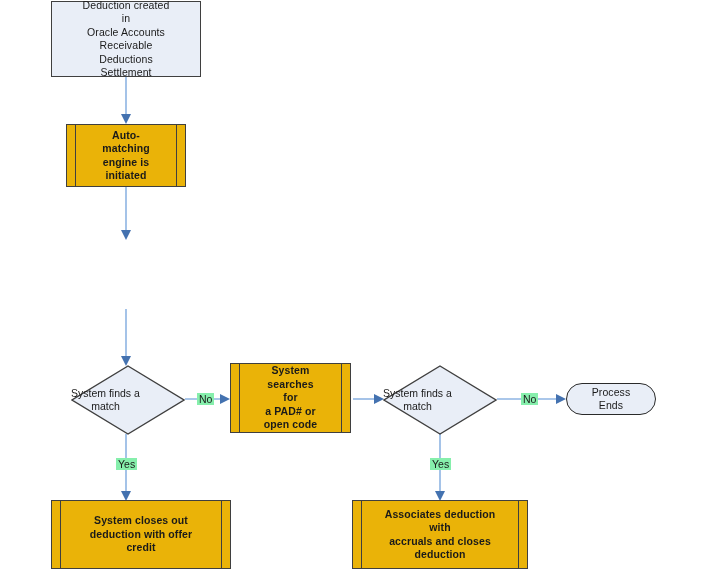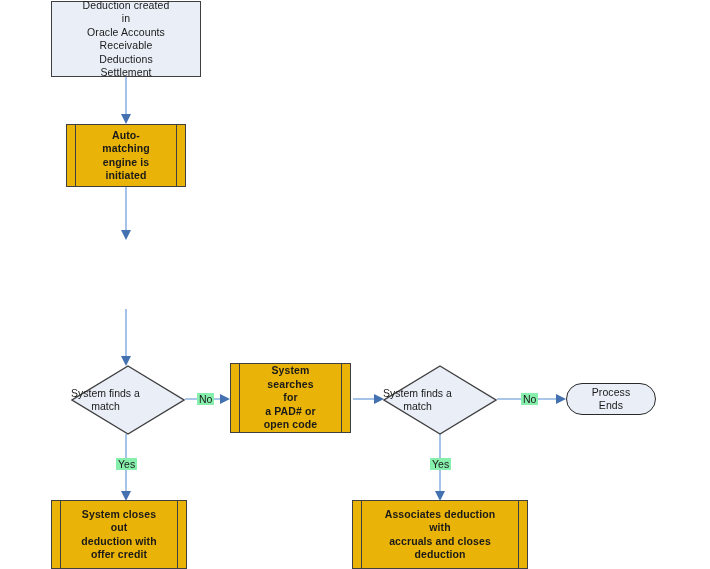--- a/index.html
+++ b/index.html
@@ -190,21 +190,21 @@
       </div>
     </div>
   </div>
 
   <div class="node term" style="left:566px; top:383px; width:90px; height:32px;">
     <div class="txt">
       <div>Process Ends</div>
     </div>
   </div>
 
-  <div class="node predef" style="left:51px; top:500px; width:136px; height:69px;">
+  <div class="node predef" style="left:51px; top:500px; width:180px; height:69px;">
     <span class="bar-l"></span>
     <span class="bar-r"></span>
     <div class="txt">
       <div>System closes out</div>
       <div>deduction with offer credit</div>
     </div>
   </div>
 
   <div class="node predef" style="left:352px; top:500px; width:176px; height:69px;">
     <span class="bar-l"></span>

